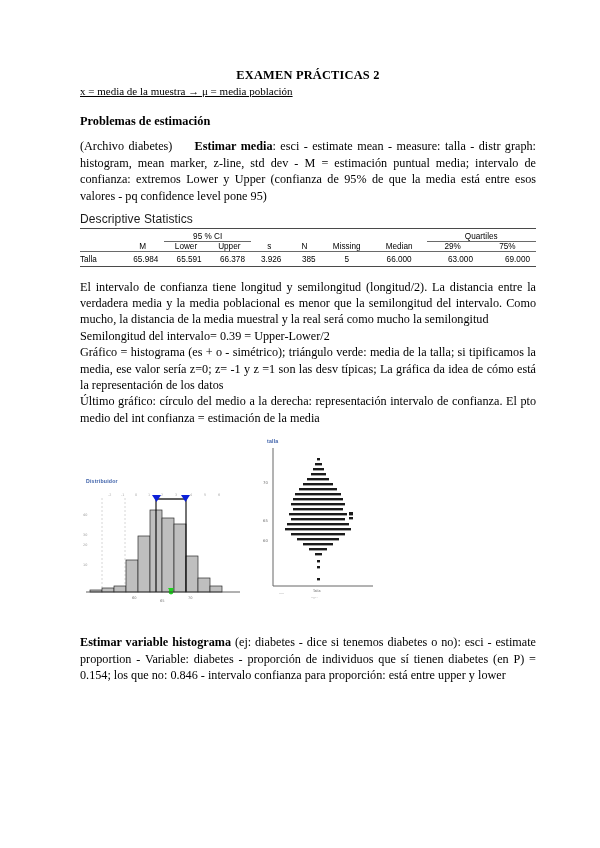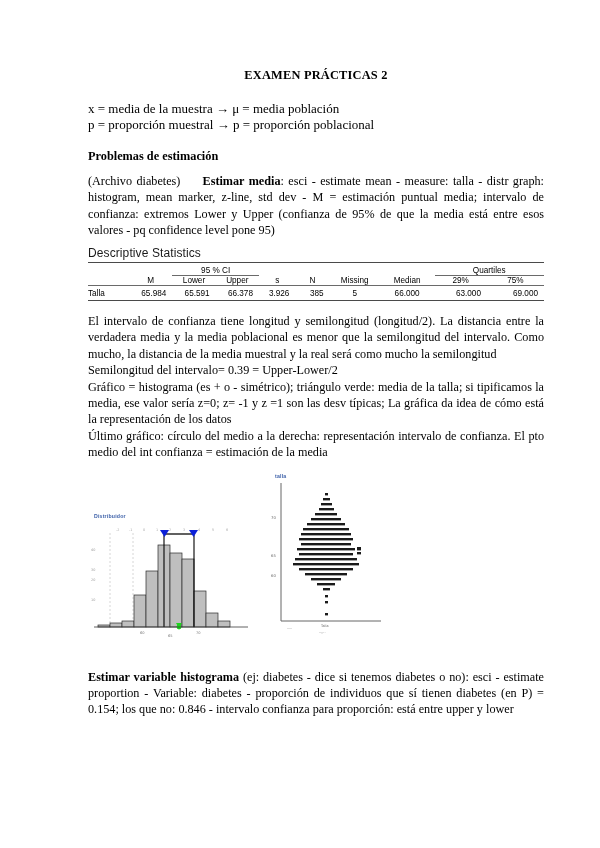--- a/index.html
+++ b/index.html
@@ -12,41 +12,41 @@
     position: relative;
     width: 600px;
     height: 848px;
     background: #ffffff;
     overflow: hidden;
     font-family: "Liberation Serif", "DejaVu Serif", serif;
     color: #000000;
   }
   .content {
     position: absolute;
-    left: 88px;
+    left: 80px;
     top: 0;
     width: 456px;
   }
 
   
   .doc-title {
     text-align: center;
     font-weight: bold;
     font-size: 12.4px;
     letter-spacing: 0.2px;
     margin-top: 68px;
     margin-bottom: 0;
     font-family: "Liberation Serif", "DejaVu Serif", serif;
   }
 
   
   .lines {
-    margin-top: 18px;
-    font-size: 13px;
+    font-size: 11px;
     line-height: 16.4px;
+    text-decoration: underline;
   }
   .line {
     white-space: pre-wrap;
   }
   .arrow-line { }
   .section-head {
     font-weight: bold;
     font-size: 12.3px;
     margin-top: 14px;
     line-height: 16px;
@@ -171,21 +171,20 @@
 </head>
 <body>
 
 <div class="page">
   <div class="content">
 
     <div class="doc-title">EXAMEN PRÁCTICAS 2</div>
 
     <div class="lines">
       <div class="line arrow-line">x = media de la muestra → μ = media población</div>
-      <div class="line arrow-line">p = proporción muestral → p = proporción poblacional</div>
     </div>
 
     <div class="section-head">Problemas de estimación</div>
 
     <div class="para"><span>(Archivo diabetes)</span>&nbsp;&nbsp;&nbsp;&nbsp;&nbsp;<b>Estimar media</b><span>: esci - estimate mean - measure: talla - distr graph: histogram, mean marker, z-line, std dev - M = estimación puntual media; intervalo de confianza: extremos Lower y Upper (confianza de 95% de que la media está entre esos valores - pq confidence level pone 95)</span></div>
 
     <div class="jasp-block">
       <div class="jasp-caption">Descriptive Statistics</div>
 
       <table class="jasp">

